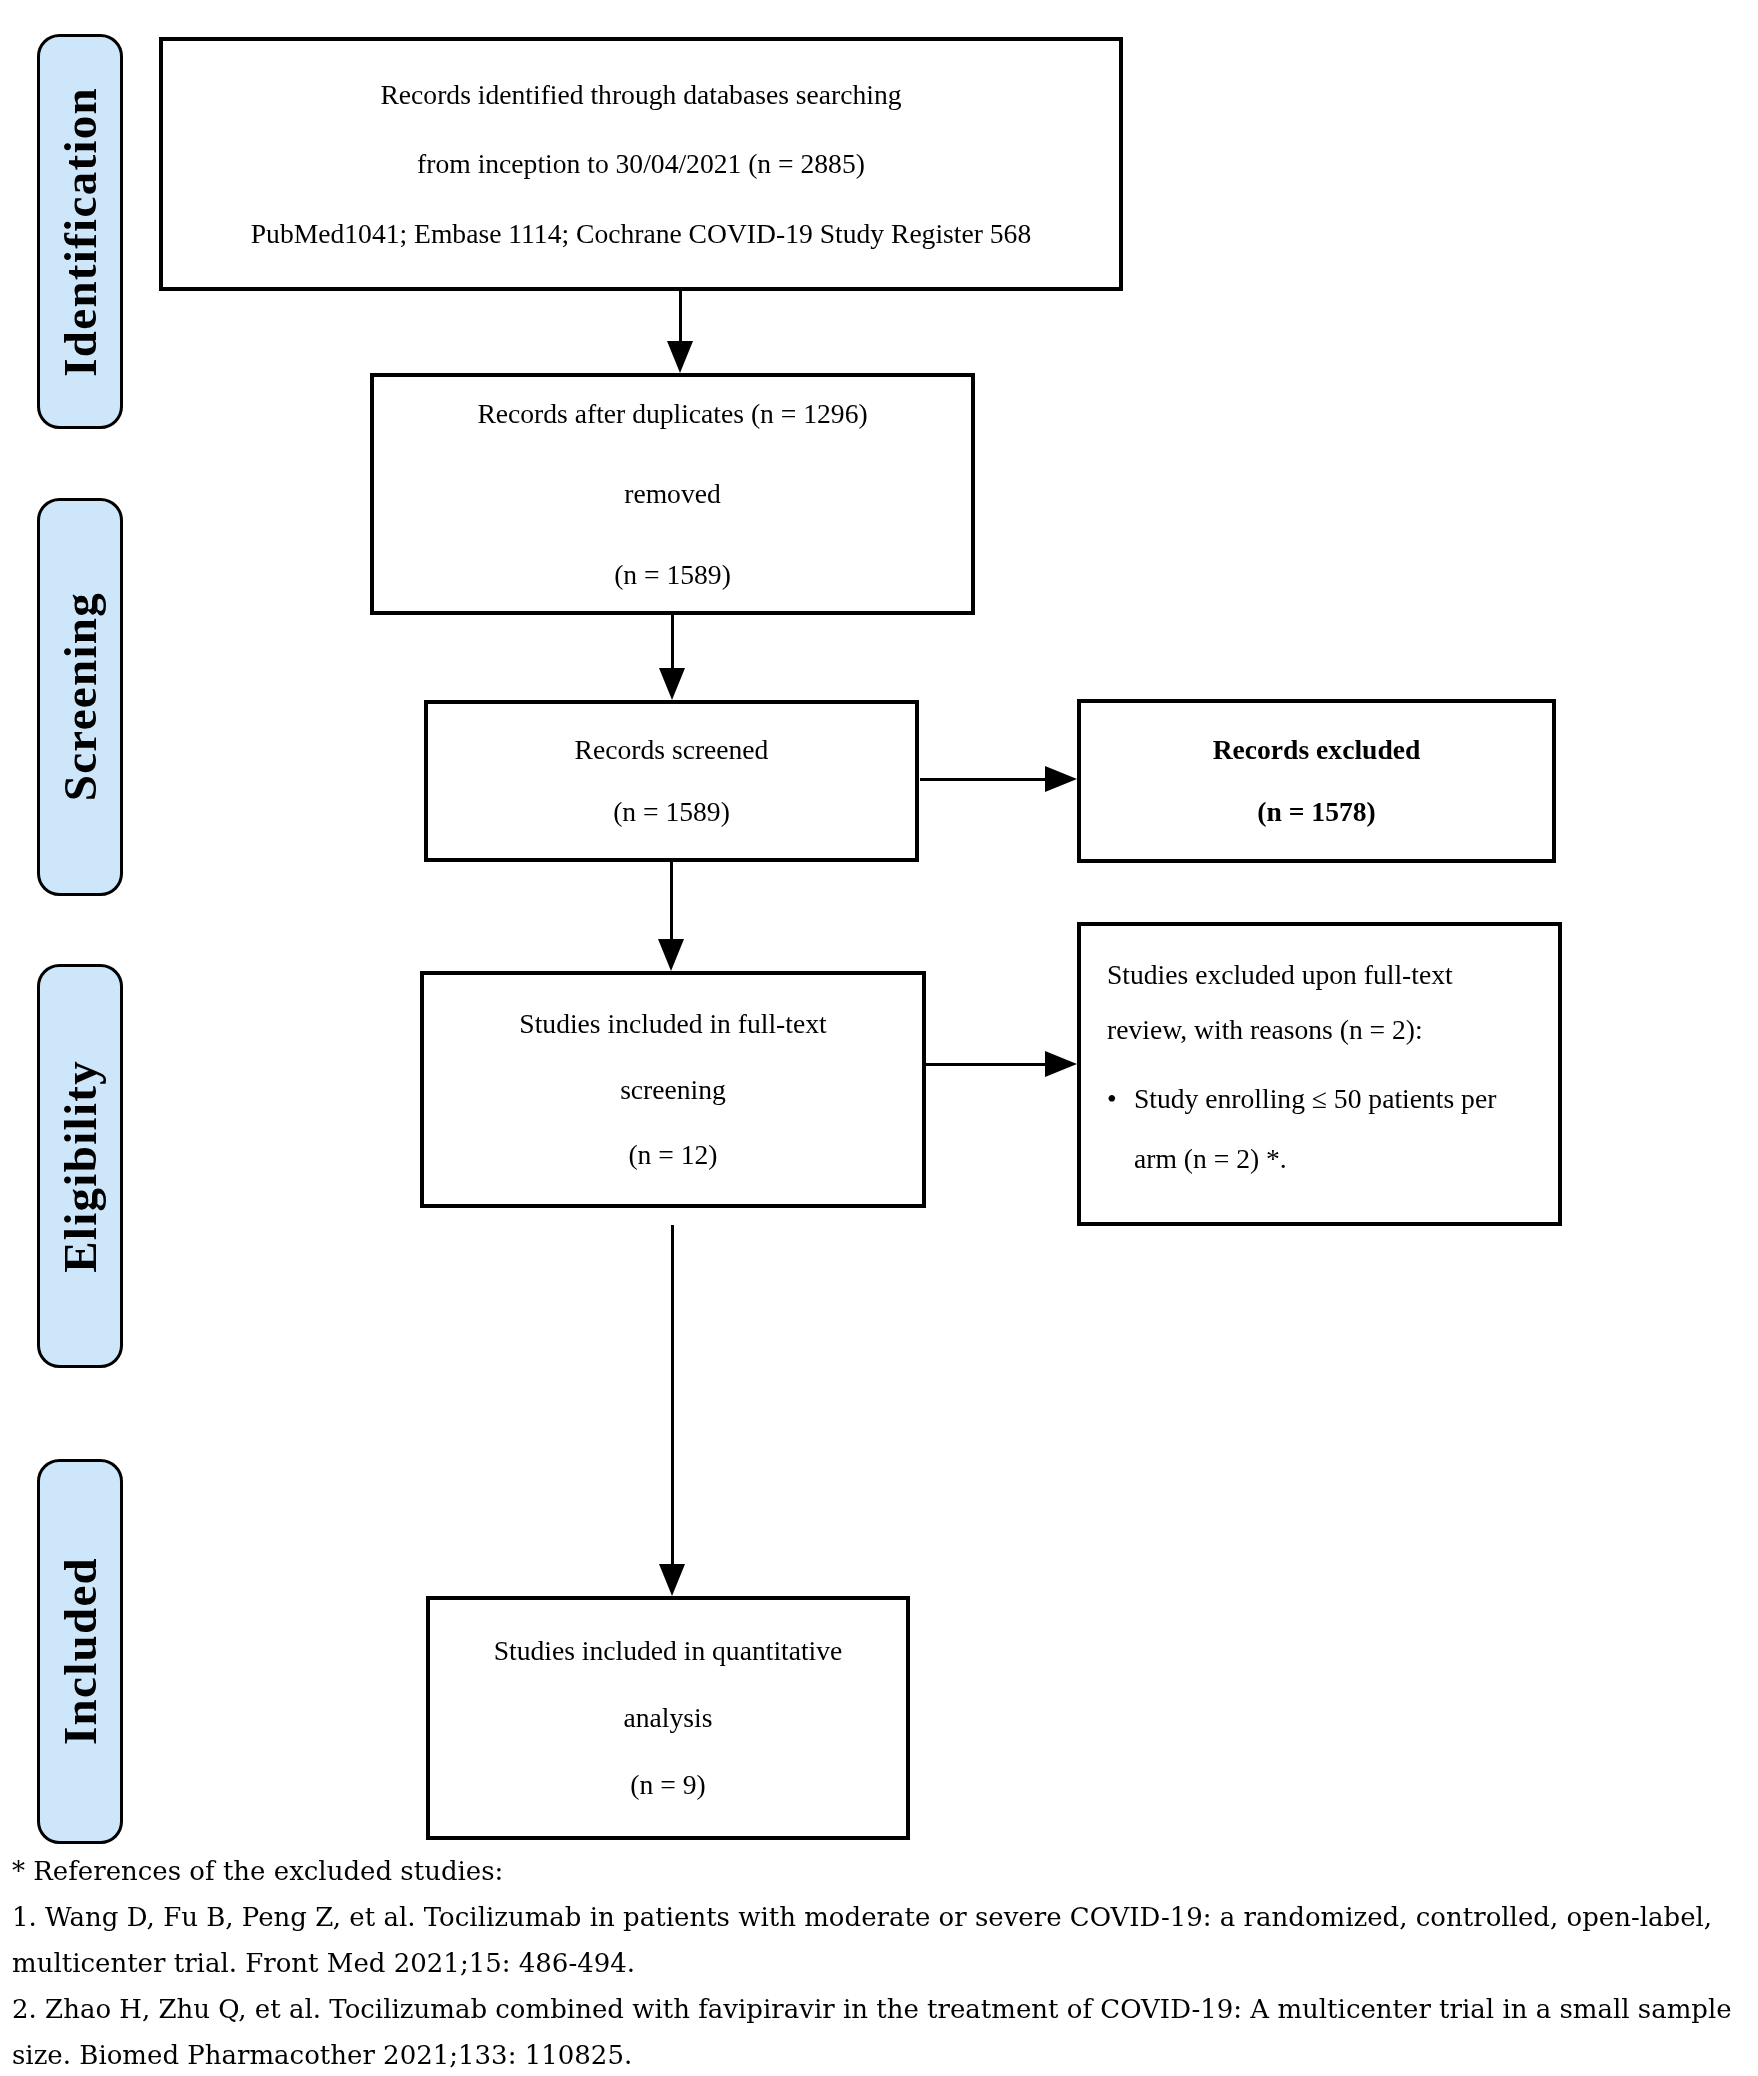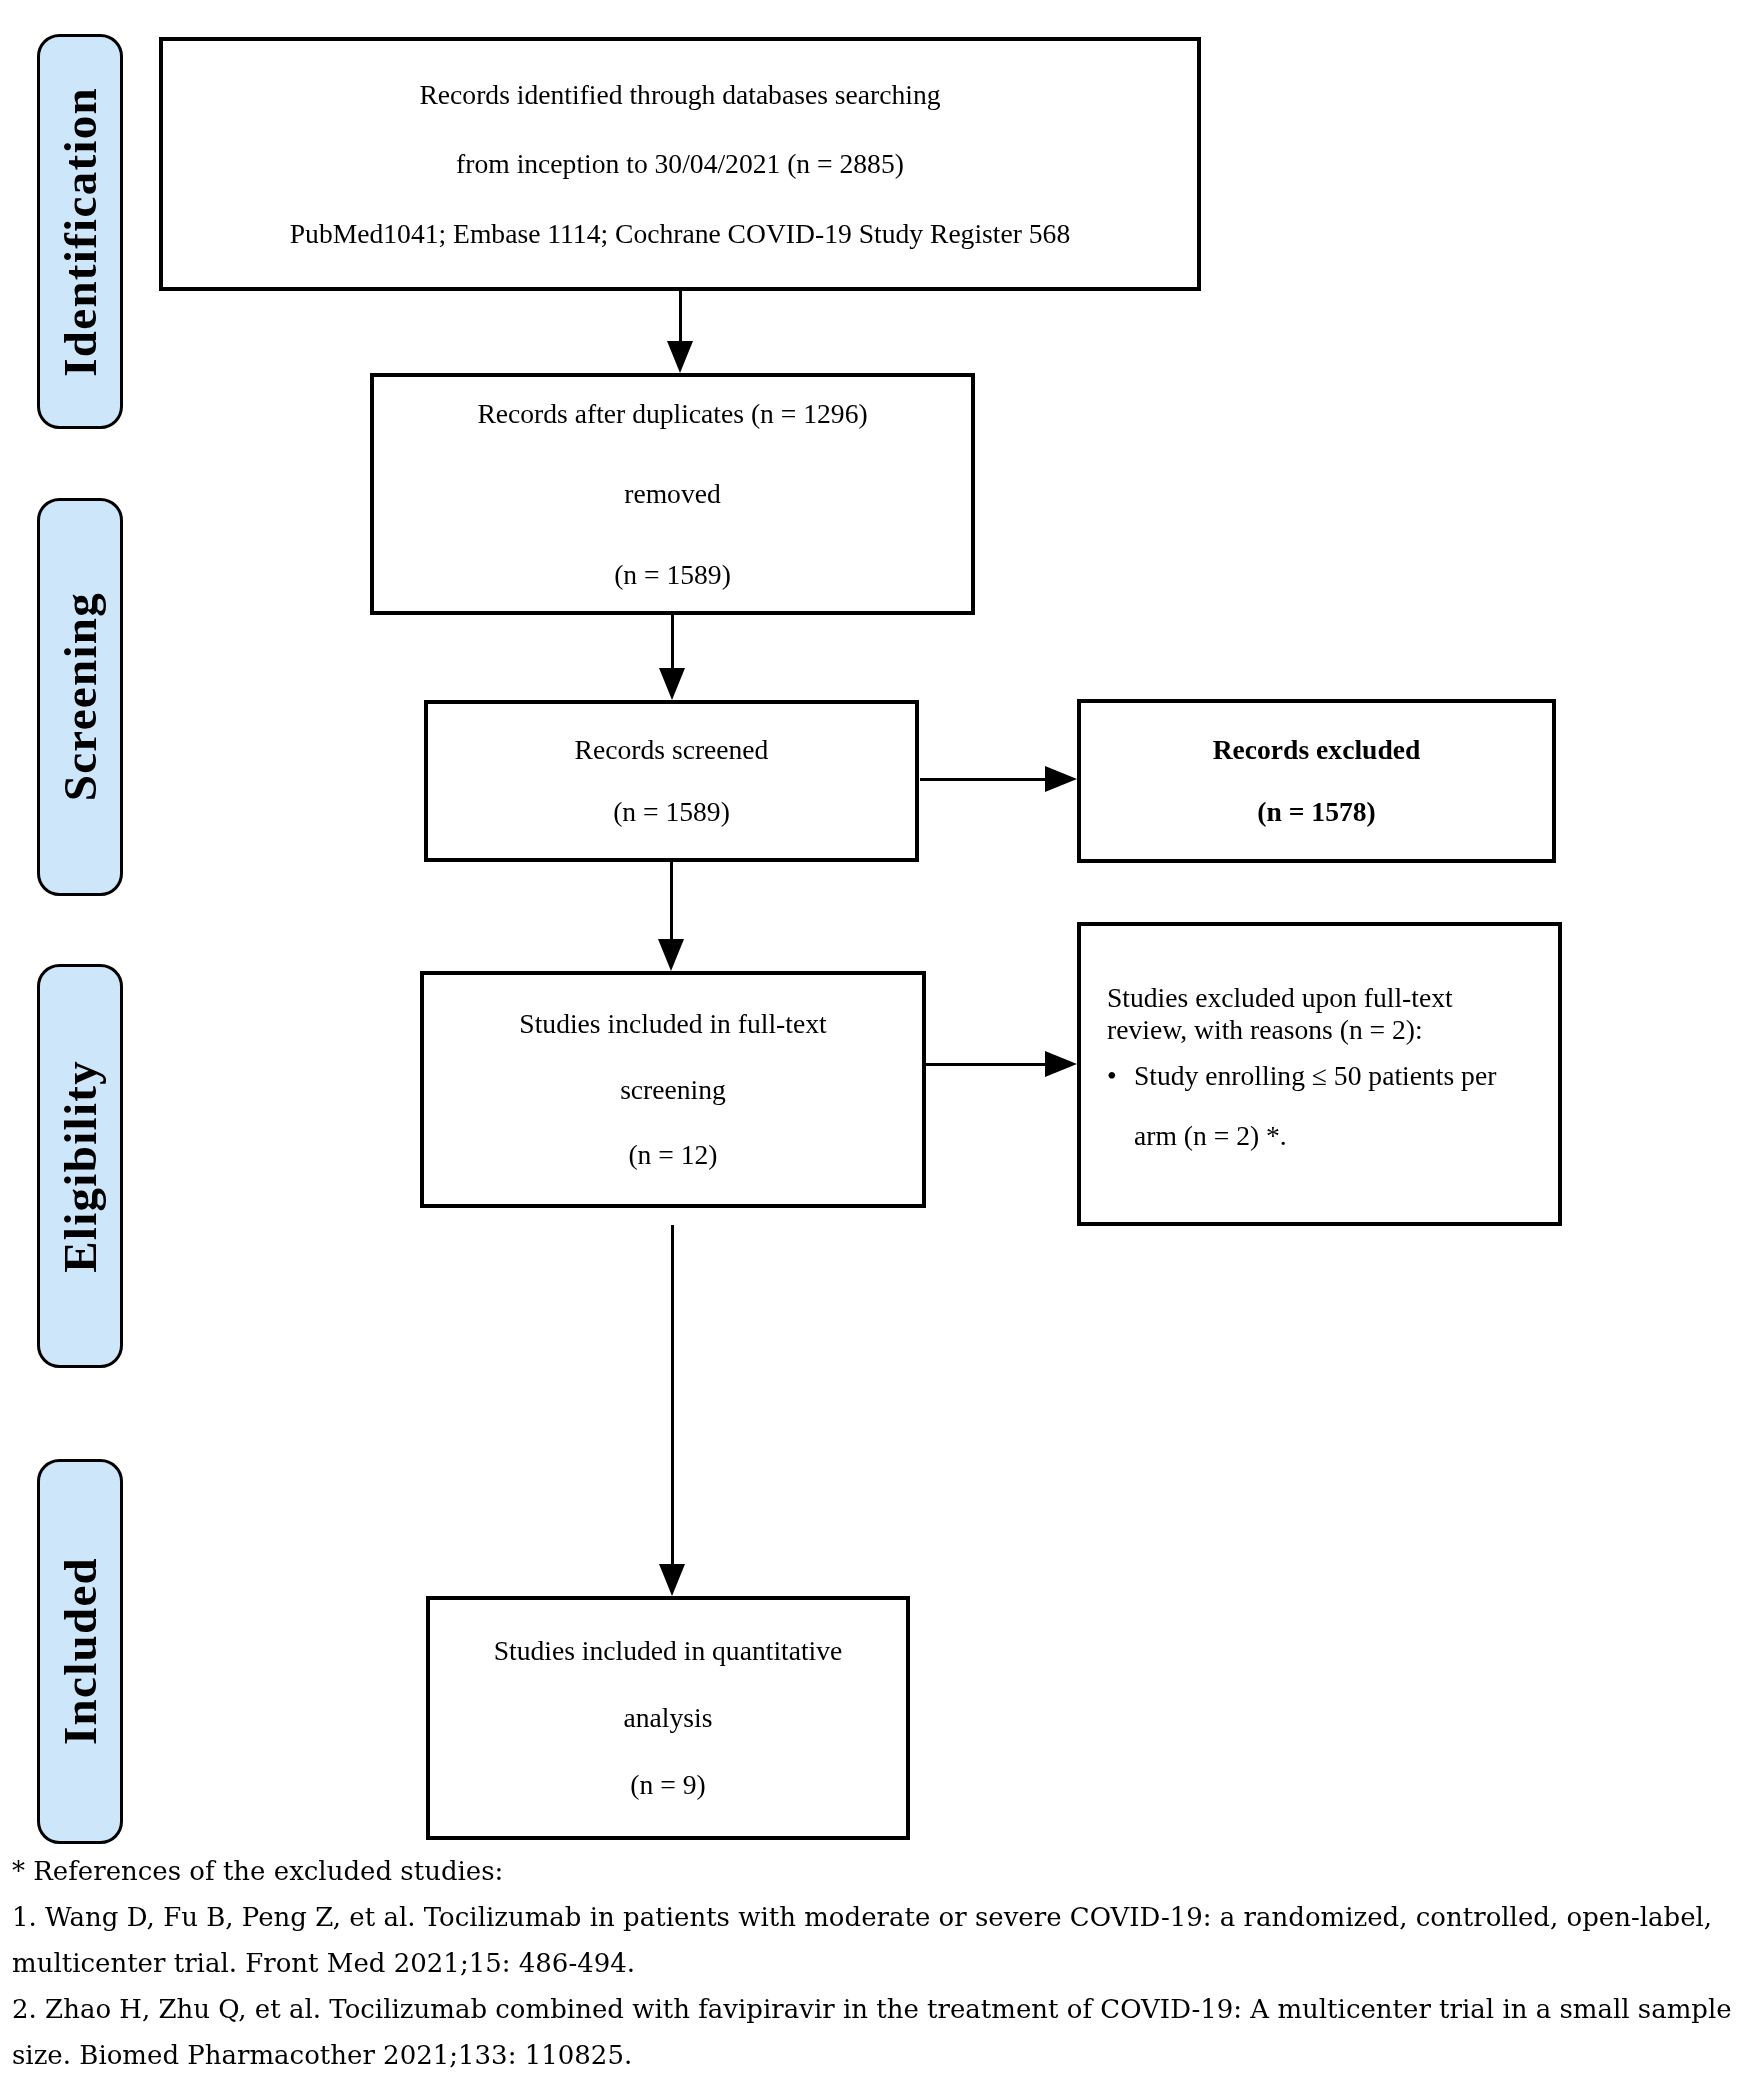--- a/index.html
+++ b/index.html
@@ -15,27 +15,27 @@
   #stage-eligibility{top:964px;height:404px;}
   #stage-included{top:1459px;height:385px;}
   .stage-label{writing-mode:vertical-rl;transform:rotate(180deg);
                font-weight:700;font-size:47px;letter-spacing:1.3px;white-space:nowrap;}
 
   
   .fbox{position:absolute;box-sizing:border-box;border:4.3px solid #000;background:#fff;
         display:flex;flex-direction:column;justify-content:space-evenly;
         font-size:27.6px;text-align:center;}
   .fbox .line{white-space:nowrap;}
-  #box-identified{left:159px;top:37px;width:1042px;height:254px;}
+  #box-identified{left:159px;top:37px;width:964px;height:254px;}
   #box-duplicates{left:370px;top:373px;width:605px;height:242px;gap:28px;}
   #box-screened{left:424px;top:700px;width:495px;height:162px;}
   #box-excluded{left:1077px;top:699px;width:479px;height:164px;font-weight:bold;}
   #box-fulltext{left:420px;top:971px;width:506px;height:237px;}
   #box-fulltext-excluded{left:1077px;top:922px;width:485px;height:304px;
-        text-align:left;padding:10.8px 26px;justify-content:center;}
+        text-align:left;padding:10.8px 26px;}
   #box-fulltext-excluded .line{white-space:normal;}
   #box-quantitative{left:426px;top:1596px;width:484px;height:244px;}
 
   .bullet-row{display:flex;align-items:flex-start;line-height:60px;}
   .bullet-glyph{flex:0 0 27px;}
   .bullet-text{flex:1;}
 
   
   .vline{position:absolute;width:3.4px;background:#000;}
   .hline{position:absolute;height:3.4px;background:#000;}

